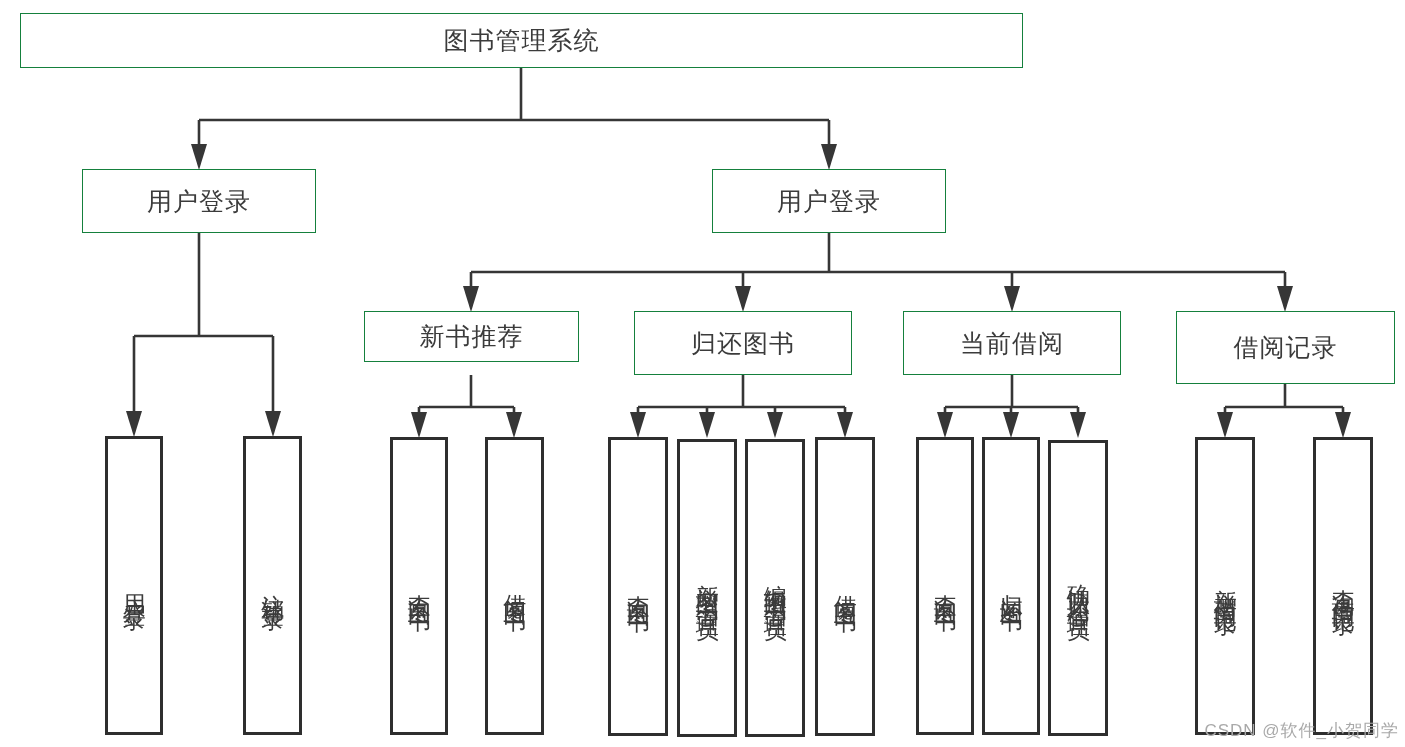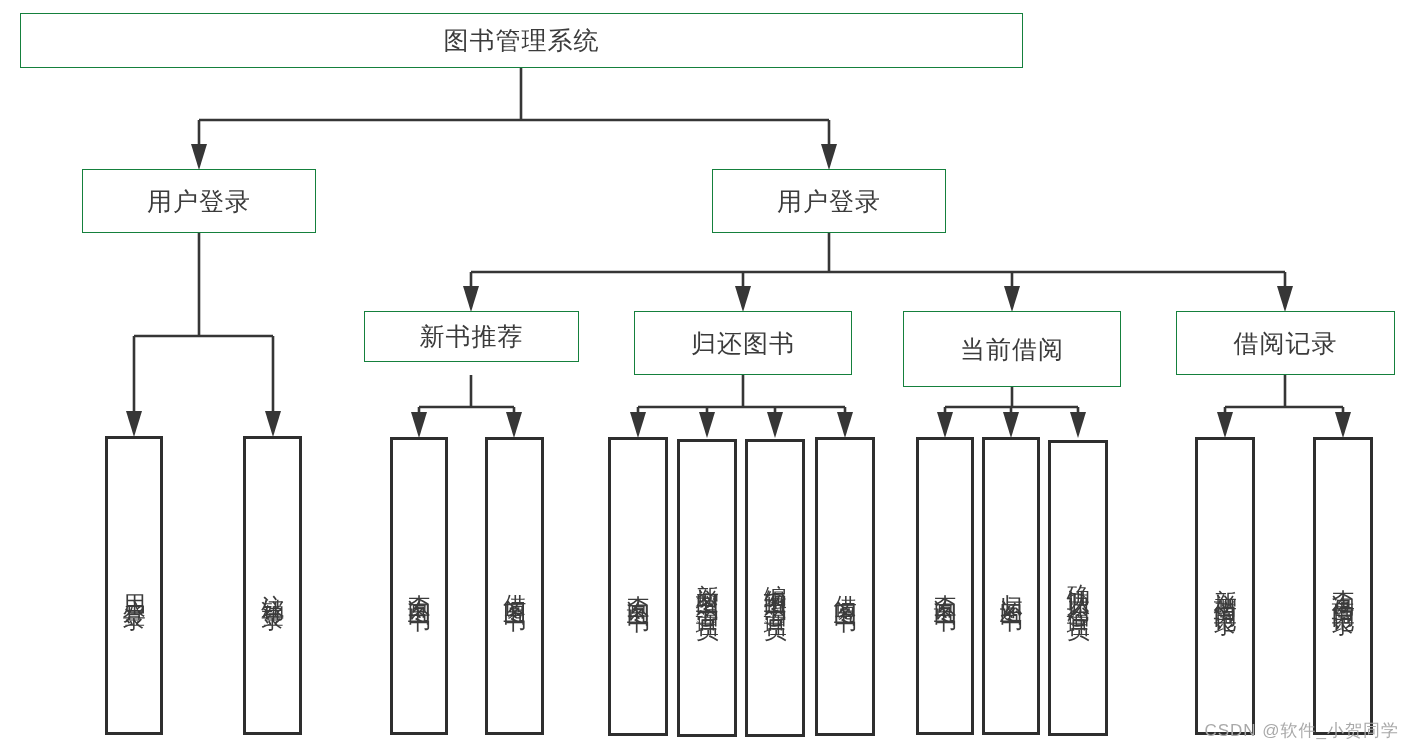--- a/index.html
+++ b/index.html
@@ -86,24 +86,24 @@
   <div class="hbox" style="left:712px;top:169px;width:234px;height:64px">
     <span>用户登录</span>
   </div>
 
   <div class="hbox" style="left:364px;top:311px;width:215px;height:51px">
     <span>新书推荐</span>
   </div>
   <div class="hbox" style="left:634px;top:311px;width:218px;height:64px">
     <span>归还图书</span>
   </div>
-  <div class="hbox" style="left:903px;top:311px;width:218px;height:76px">
+  <div class="hbox" style="left:903px;top:311px;width:218px;height:64px">
     <span>当前借阅</span>
   </div>
-  <div class="hbox" style="left:1176px;top:311px;width:219px;height:64px">
+  <div class="hbox" style="left:1176px;top:311px;width:219px;height:73px">
     <span>借阅记录</span>
   </div>
 
   <div class="vbox" style="left:105px;top:436px;width:58px;height:299px">
     <span>用户登录</span>
   </div>
   <div class="vbox" style="left:243px;top:436px;width:59px;height:299px">
     <span>注销登录</span>
   </div>
 

